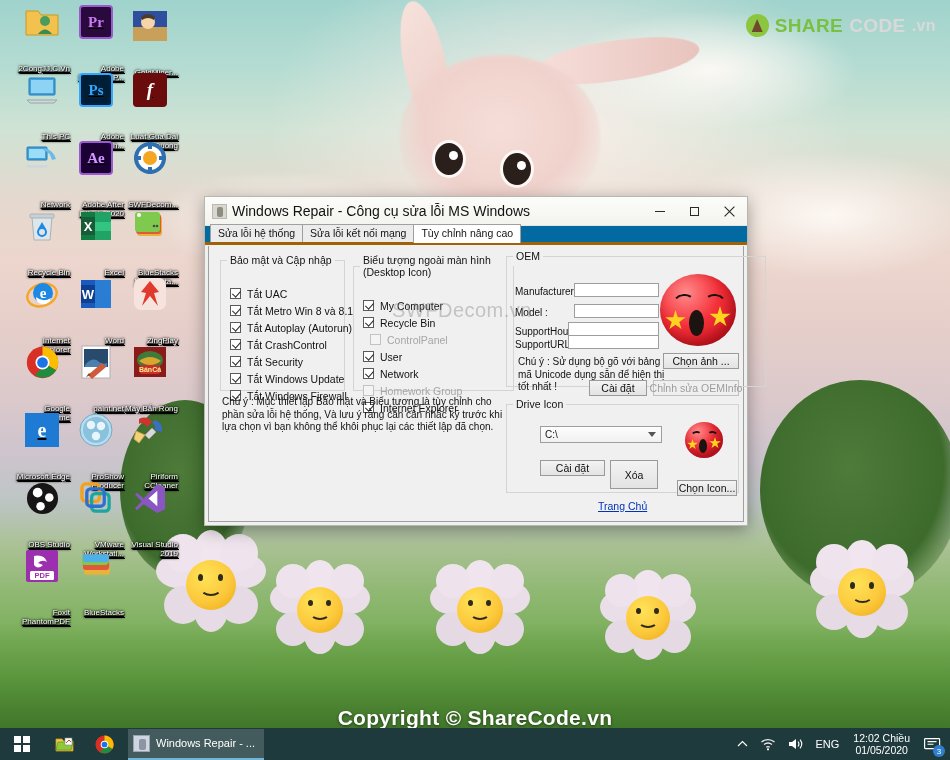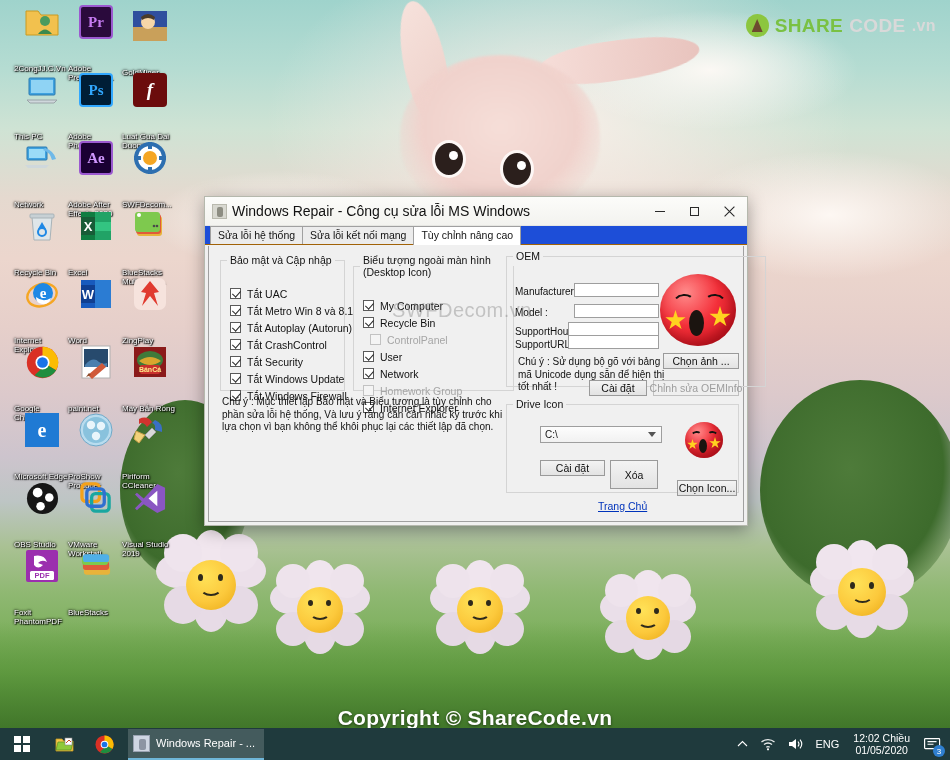--- a/index.html
+++ b/index.html
@@ -149,22 +149,23 @@
   }
 
   
   #desktop-icons {
     position: absolute;
     left: 0; top: 0; width: 175px; height: 725px;
   }
   .desk-icon {
     position: absolute;
     width: 56px;
-    text-align: left;
+    text-align: right;
     cursor: default;
+    text-decoration: underline;
   }
   .desk-icon .glyph {
     width: 36px; height: 36px;
     margin: 0 auto 2px auto;
     position: relative;
     border-radius: 4px;
     display: flex; align-items: center; justify-content: center;
     font-size: 17px; font-weight: bold; color: #fff;
     overflow: hidden;
   }
@@ -215,22 +216,22 @@
     font-size: 13px; color: #2a2a2a;
     flex: none;
   }
   .win-btn .min-bar { width: 10px; height: 1px; background: #2a2a2a; }
   .win-btn .max-sq  { width: 9px; height: 9px; border: 1px solid #2a2a2a; }
 
   #tabstrip {
     display: flex; align-items: flex-end;
     height: 19px;
     padding-left: 5px;
-    background: #1d4ed8;
-    border-bottom: 1px solid #a16207;
+    background: #0369a1;
+    border-bottom: 3px solid #a16207;
     position: relative;
   }
   .tab {
     font-size: 10.5px;
     padding: 2px 7px 3px 7px;
     border: 1px solid #a0a0a0;
     border-bottom: none;
     background: #ececec;
     color: #111;
     margin-right: -1px;

